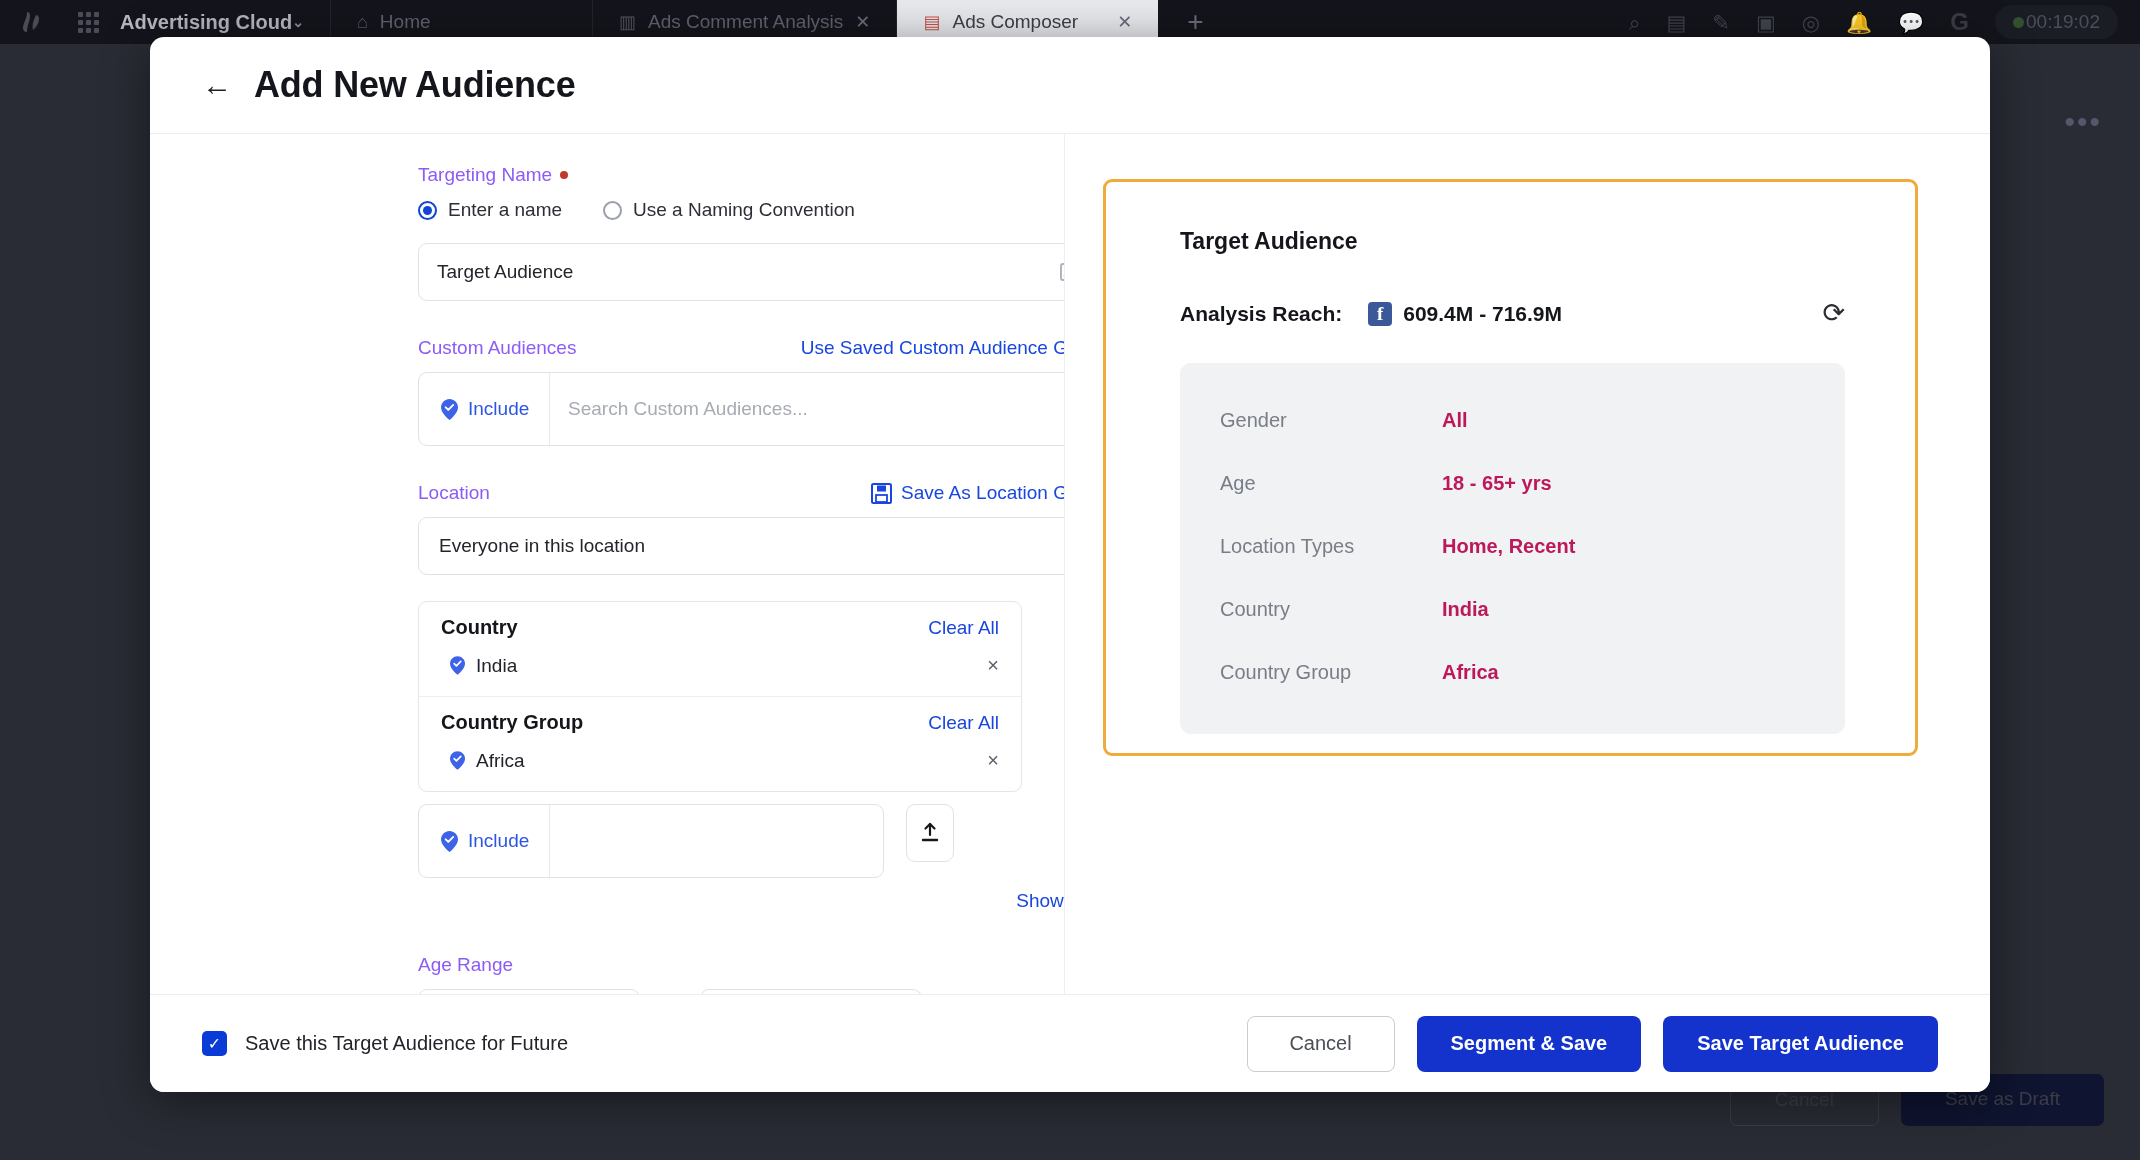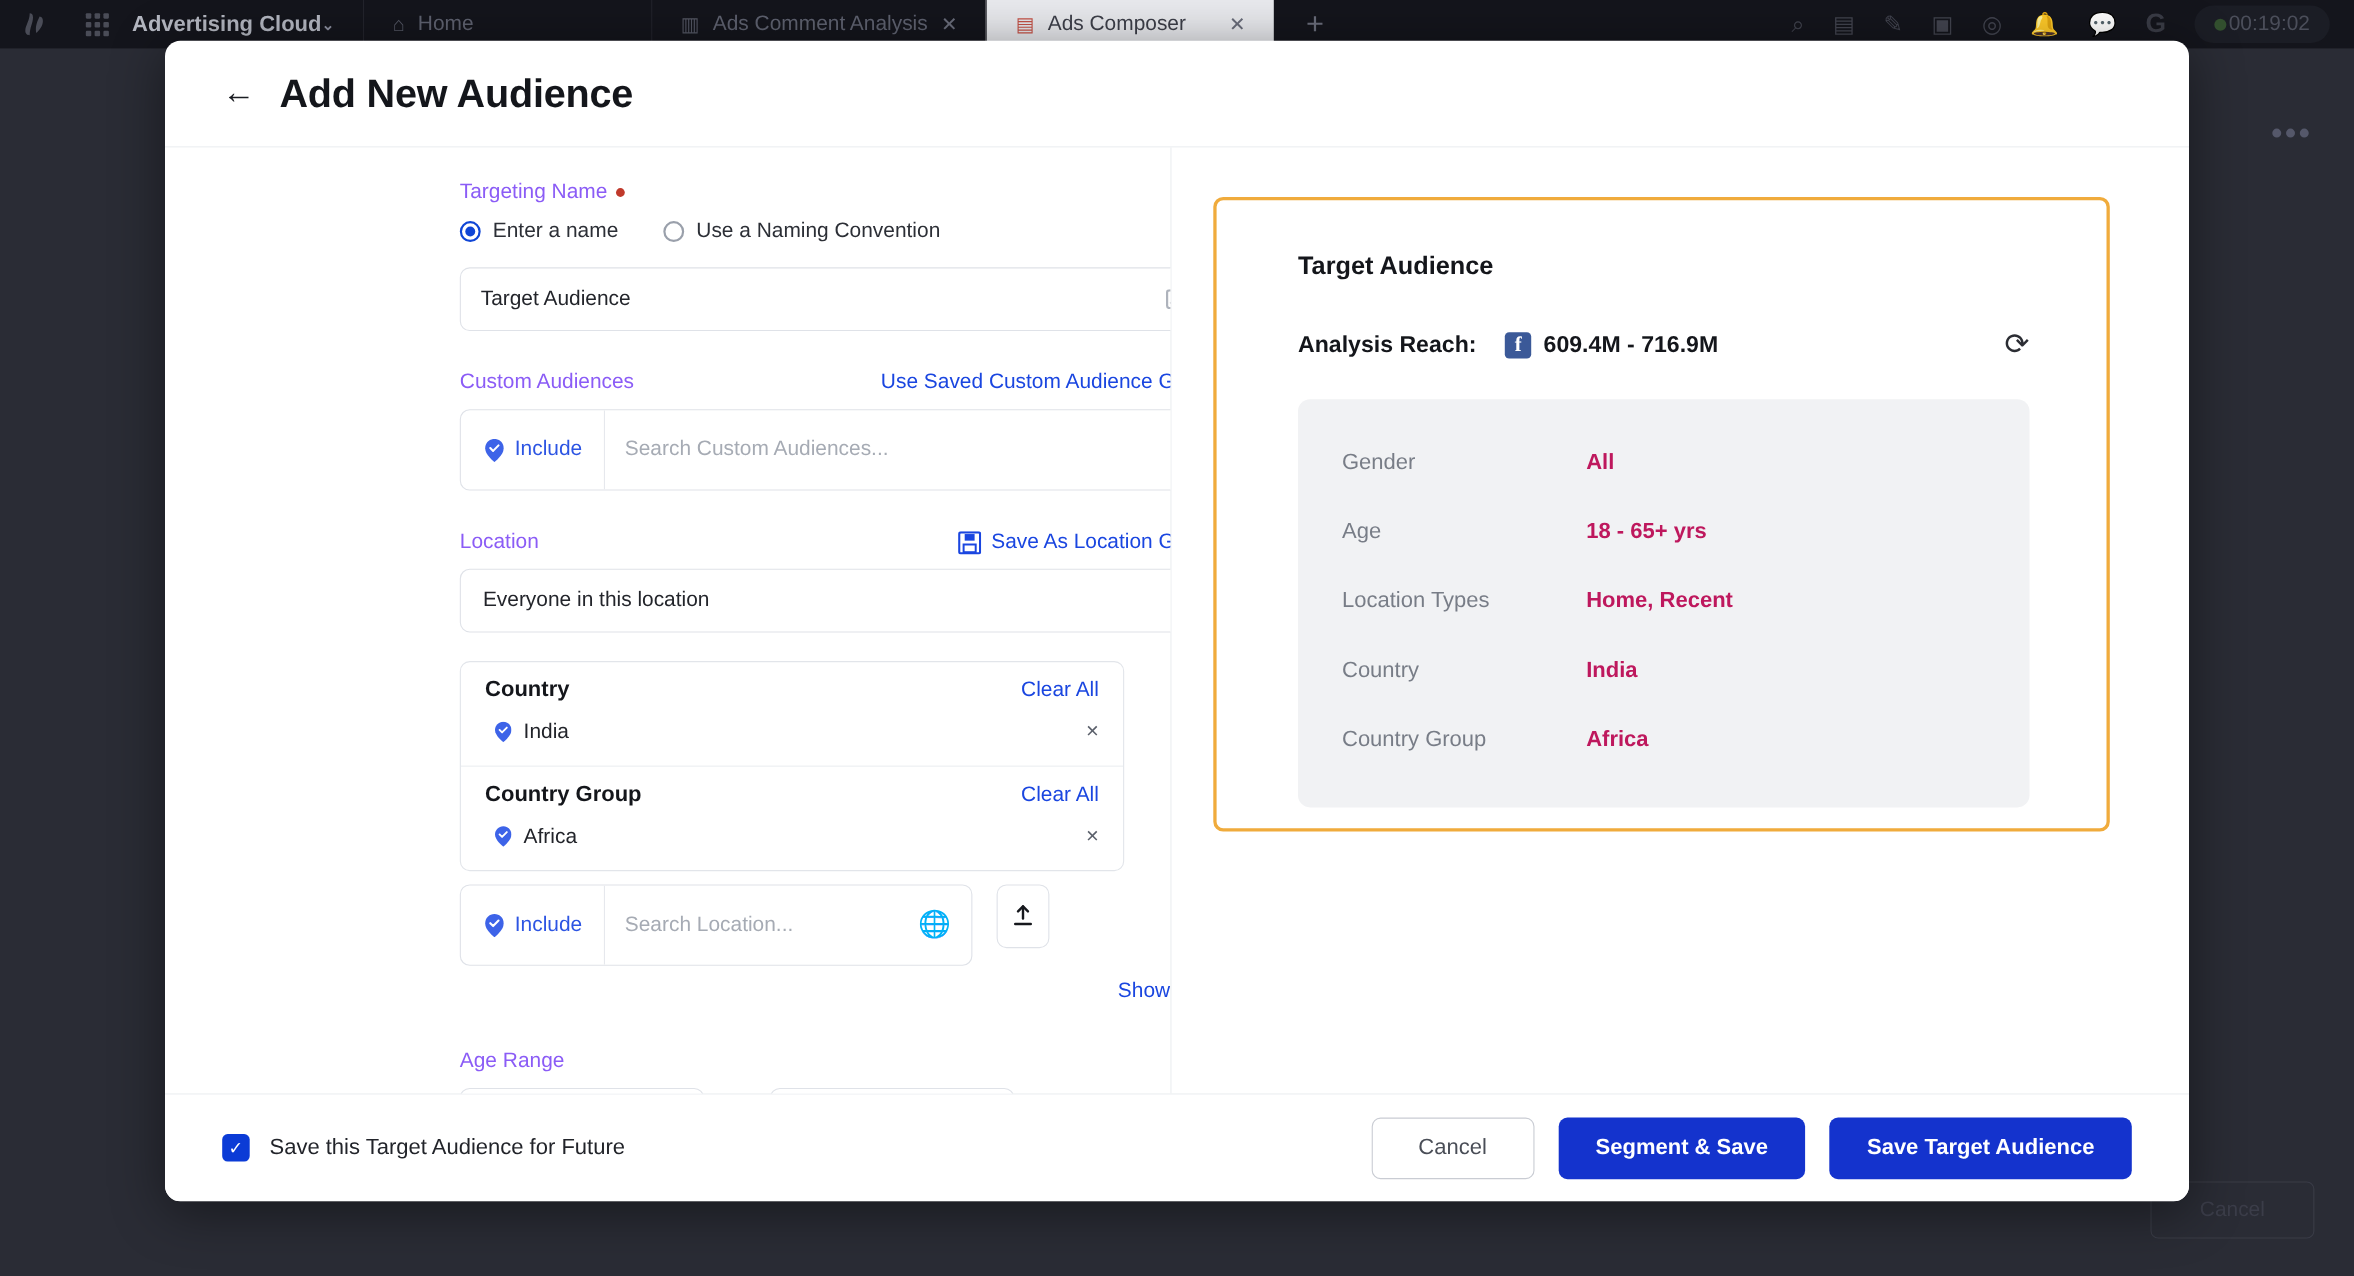--- a/index.html
+++ b/index.html
@@ -259,20 +259,21 @@
         <i class="dot"></i>
         <span>00:19:02</span>
       </span>
     </div>
   </div>
 
   <div class="bg-dots">•••</div>
 
   <div class="bg-footer">
     <div class="bg-btn ghost">Cancel</div>
+    <div class="bg-btn solid">Save as Draft</div>
   </div>
 </div>
 
 <div class="modal">
 
   <div class="modal-head">
     <span class="back-arrow">←</span>
     <span class="modal-title">Add New Audience</span>
   </div>
 
@@ -375,24 +376,20 @@
 
         <div style="display:flex;gap:22px;margin-top:12px;align-items:flex-start;">
           <div class="combo" style="width:604px;">
             <div class="inc">
               <svg class="pin" width="17" height="21" viewBox="0 0 17 21">
                 <path d="M8.5 0 C3.8 0 0 3.8 0 8.5 C0 14.5 8.5 21 8.5 21 C8.5 21 17 14.5 17 8.5 C17 3.8 13.2 0 8.5 0 Z" fill="#3d63e8"></path>
                 <path d="M4.7 8.3 L7.3 10.9 L12.2 5.9" fill="none" stroke="#fff" stroke-width="1.9" stroke-linecap="round" stroke-linejoin="round"></path>
               </svg>
               <span>Include</span>
             </div>
-            <div class="sfield">
-              <span>Search Location...</span>
-              <span style="color:#111;font-size:24px;line-height:1;">🌐</span>
-            </div>
           </div>
           <div class="upload-btn">
             <svg width="20" height="22" viewBox="0 0 20 22">
               <path d="M10 2 L10 13" stroke="#16181d" stroke-width="2.2" stroke-linecap="round"></path>
               <path d="M5.5 6.5 L10 2 L14.5 6.5" fill="none" stroke="#16181d" stroke-width="2.2" stroke-linecap="round" stroke-linejoin="round"></path>
               <path d="M3 18 L17 18" stroke="#16181d" stroke-width="2.4" stroke-linecap="round"></path>
             </svg>
           </div>
         </div>
 

